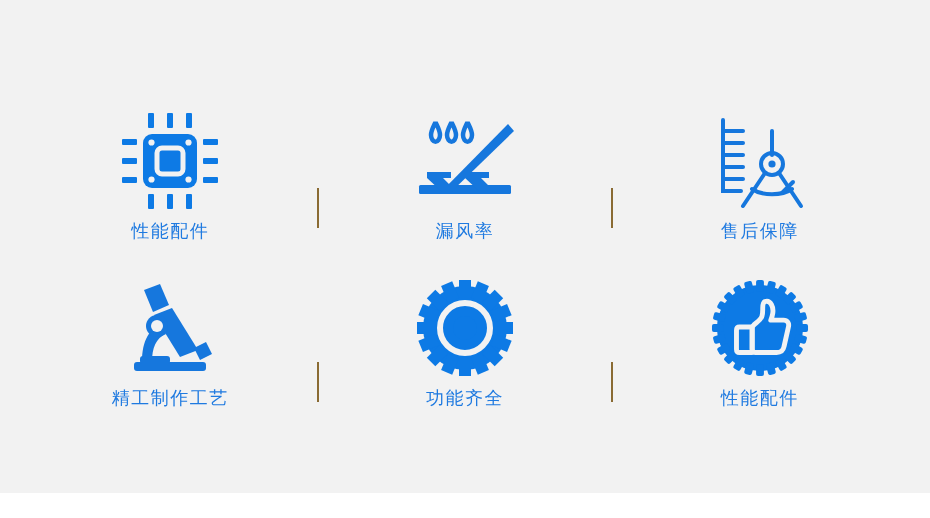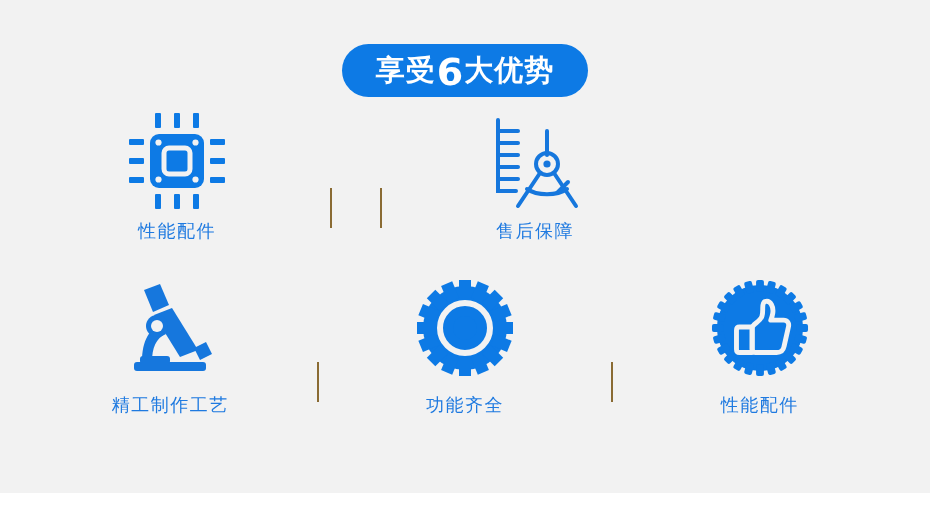--- a/index.html
+++ b/index.html
@@ -102,35 +102,28 @@
     margin: 80px 24px 0 24px;
     flex: 0 0 auto;
   }
   .row-2 .divider {
     margin-top: 88px;
   }
   .row-2 .icon-box {
     height: 112px;
   }
   .row-2 .cell-label {
-    margin-top: 10px;
+    margin-top: 3px;
   }
 </style>
 </head>
 <body>
 
 <div class="page">
 
-  <div class="header-area">
-    <div class="title-badge">
-      <span class="t-part">享受</span>
-      <span class="t-num">6</span>
-      <span class="t-part">大优势</span>
-    </div>
-  </div>
 
   <div class="grid">
 
     <div class="grid-row row-1">
 
       <div class="cell">
         <div class="icon-box">
           <span>
             <svg width="104" height="104" viewBox="0 0 104 104">
               <g fill="#0d7ae5">
@@ -154,20 +147,40 @@
               <circle cx="33.5" cy="70.5" r="3.1" fill="#f2f2f2"></circle>
               <circle cx="70.5" cy="70.5" r="3.1" fill="#f2f2f2"></circle>
             </svg>
           </span>
         </div>
         <div class="cell-label">性能配件</div>
       </div>
 
       <div class="divider"></div>
 
+      <div class="cell">
+        <div class="icon-box">
+          <span>
+            <svg width="104" height="98" viewBox="0 0 104 98">
+              <g fill="none" stroke="#1677dd" stroke-width="4.5">
+                <path d="M18 23 C18 18 22 12 22.5 10 C23 12 27 18 27 23 C27 27 24.6 29.8 22.5 29.8 C20.4 29.8 18 27 18 23 Z"></path>
+                <path d="M34 23 C34 18 38 12 38.5 10 C39 12 43 18 43 23 C43 27 40.6 29.8 38.5 29.8 C36.4 29.8 34 27 34 23 Z"></path>
+                <path d="M50 23 C50 18 54 12 54.5 10 C55 12 59 18 59 23 C59 27 56.6 29.8 54.5 29.8 C52.4 29.8 50 27 50 23 Z"></path>
+              </g>
+              <g fill="#1677dd">
+                <rect x="6" y="73" width="92" height="9" rx="1.5"></rect>
+                <path d="M95 12 L101 19 L36 82 L26 82 Z"></path>
+                <path d="M14 60 L38 60 L38 66 L30 66 L43 79 L28 79 L14 66 Z"></path>
+                <path d="M52 60 L76 60 L76 66 L68 66 L81 79 L66 79 L52 66 Z"></path>
+              </g>
+            </svg>
+          </span>
+        </div>
+        <div class="cell-label">漏风率</div>
+      </div>
 
       <div class="divider"></div>
 
       <div class="cell">
         <div class="icon-box">
           <span>
             <svg width="100" height="100" viewBox="0 0 100 100">
               <g fill="none" stroke="#1677dd" stroke-width="4" stroke-linecap="round">
                 <path d="M13 9 L13 80 L31 80"></path>
                 <path d="M13 20 L33 20"></path>

